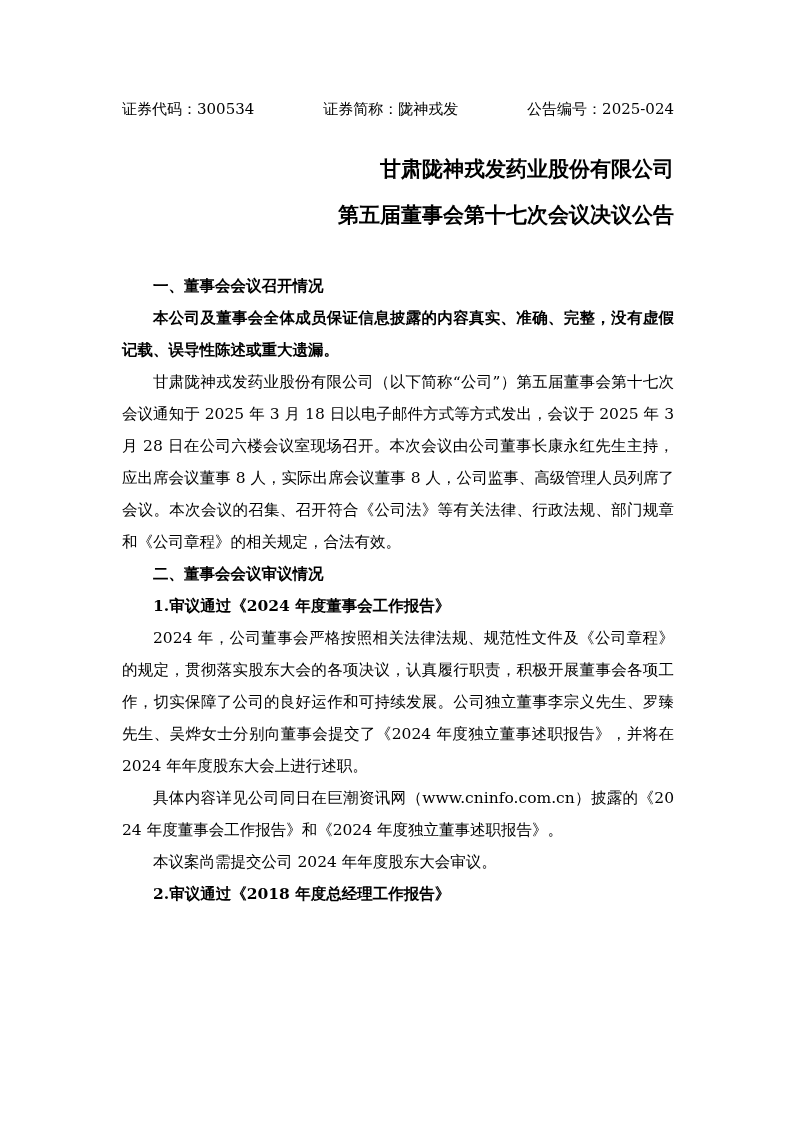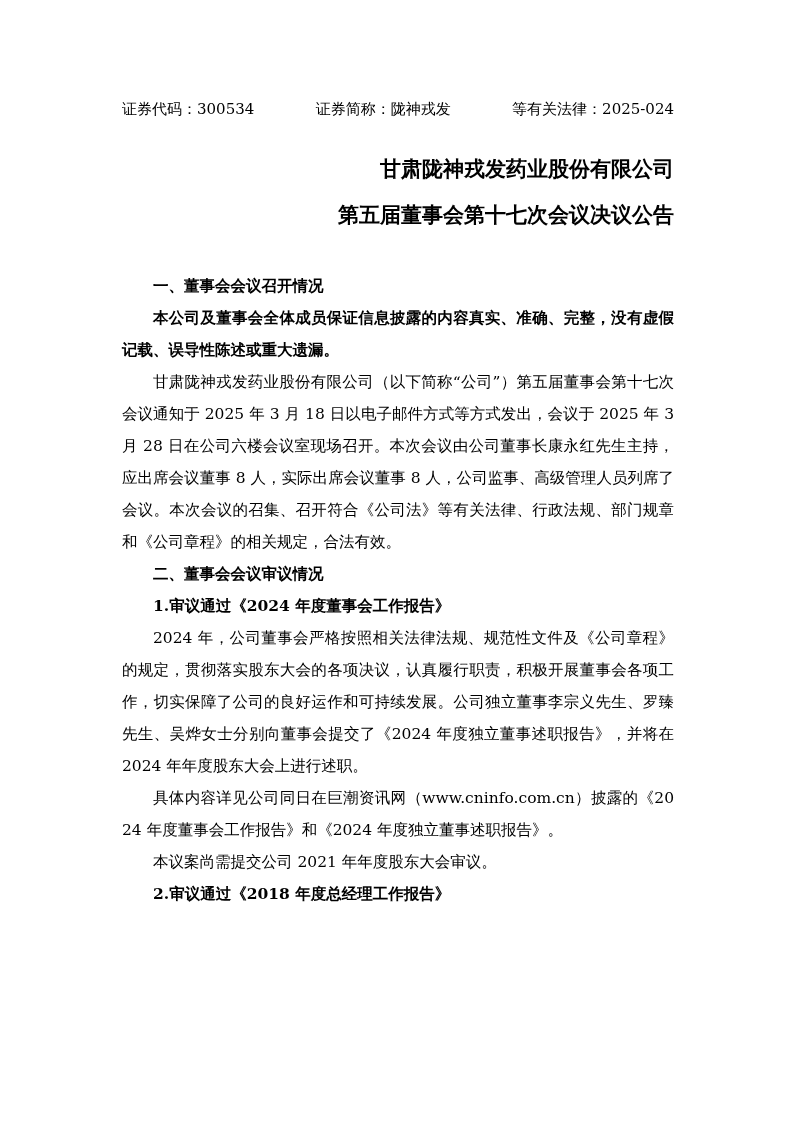--- a/index.html
+++ b/index.html
@@ -53,33 +53,33 @@
   }
 </style>
 </head>
 <body>
 
 <div class="page">
 
   <div class="doc-header">
     <span><span>证券代码：</span><span>300534</span></span>
     <span><span>证券简称：</span><span>陇神戎发</span></span>
-    <span><span>等有关法律：</span><span>2025-024</span></span>
+    <span><span>公告编号：</span><span>2025-024</span></span>
   </div>
 
   <div class="doc-title">
     <div>甘肃陇神戎发药业股份有限公司</div>
     <div>第五届董事会第十七次会议决议公告</div>
   </div>
 
   <div class="doc-body">
     <p class="bold gap-above">一、董事会会议召开情况</p>
     <p class="bold">本公司及董事会全体成员保证信息披露的内容真实、准确、完整，没有虚假记载、误导性陈述或重大遗漏。</p>
     <p>甘肃陇神戎发药业股份有限公司（以下简称“公司”）第五届董事会第十七次会议通知于 2025 年 3 月 18 日以电子邮件方式等方式发出，会议于 2025 年 3 月 28 日在公司六楼会议室现场召开。本次会议由公司董事长康永红先生主持，应出席会议董事 8 人，实际出席会议董事 8 人，公司监事、高级管理人员列席了会议。本次会议的召集、召开符合《公司法》等有关法律、行政法规、部门规章和《公司章程》的相关规定，合法有效。</p>
     <p class="bold">二、董事会会议审议情况</p>
     <p class="bold">1.审议通过《2024 年度董事会工作报告》</p>
     <p>2024 年，公司董事会严格按照相关法律法规、规范性文件及《公司章程》的规定，贯彻落实股东大会的各项决议，认真履行职责，积极开展董事会各项工作，切实保障了公司的良好运作和可持续发展。公司独立董事李宗义先生、罗臻先生、吴烨女士分别向董事会提交了《2024 年度独立董事述职报告》，并将在 2024 年年度股东大会上进行述职。</p>
     <p>具体内容详见公司同日在巨潮资讯网（www.cninfo.com.cn）披露的《2024 年度董事会工作报告》和《2024 年度独立董事述职报告》。</p>
-    <p>本议案尚需提交公司 2021 年年度股东大会审议。</p>
+    <p>本议案尚需提交公司 2024 年年度股东大会审议。</p>
     <p class="bold">2.审议通过《2018 年度总经理工作报告》</p>
   </div>
 
 </div>
 
 </body></html>

